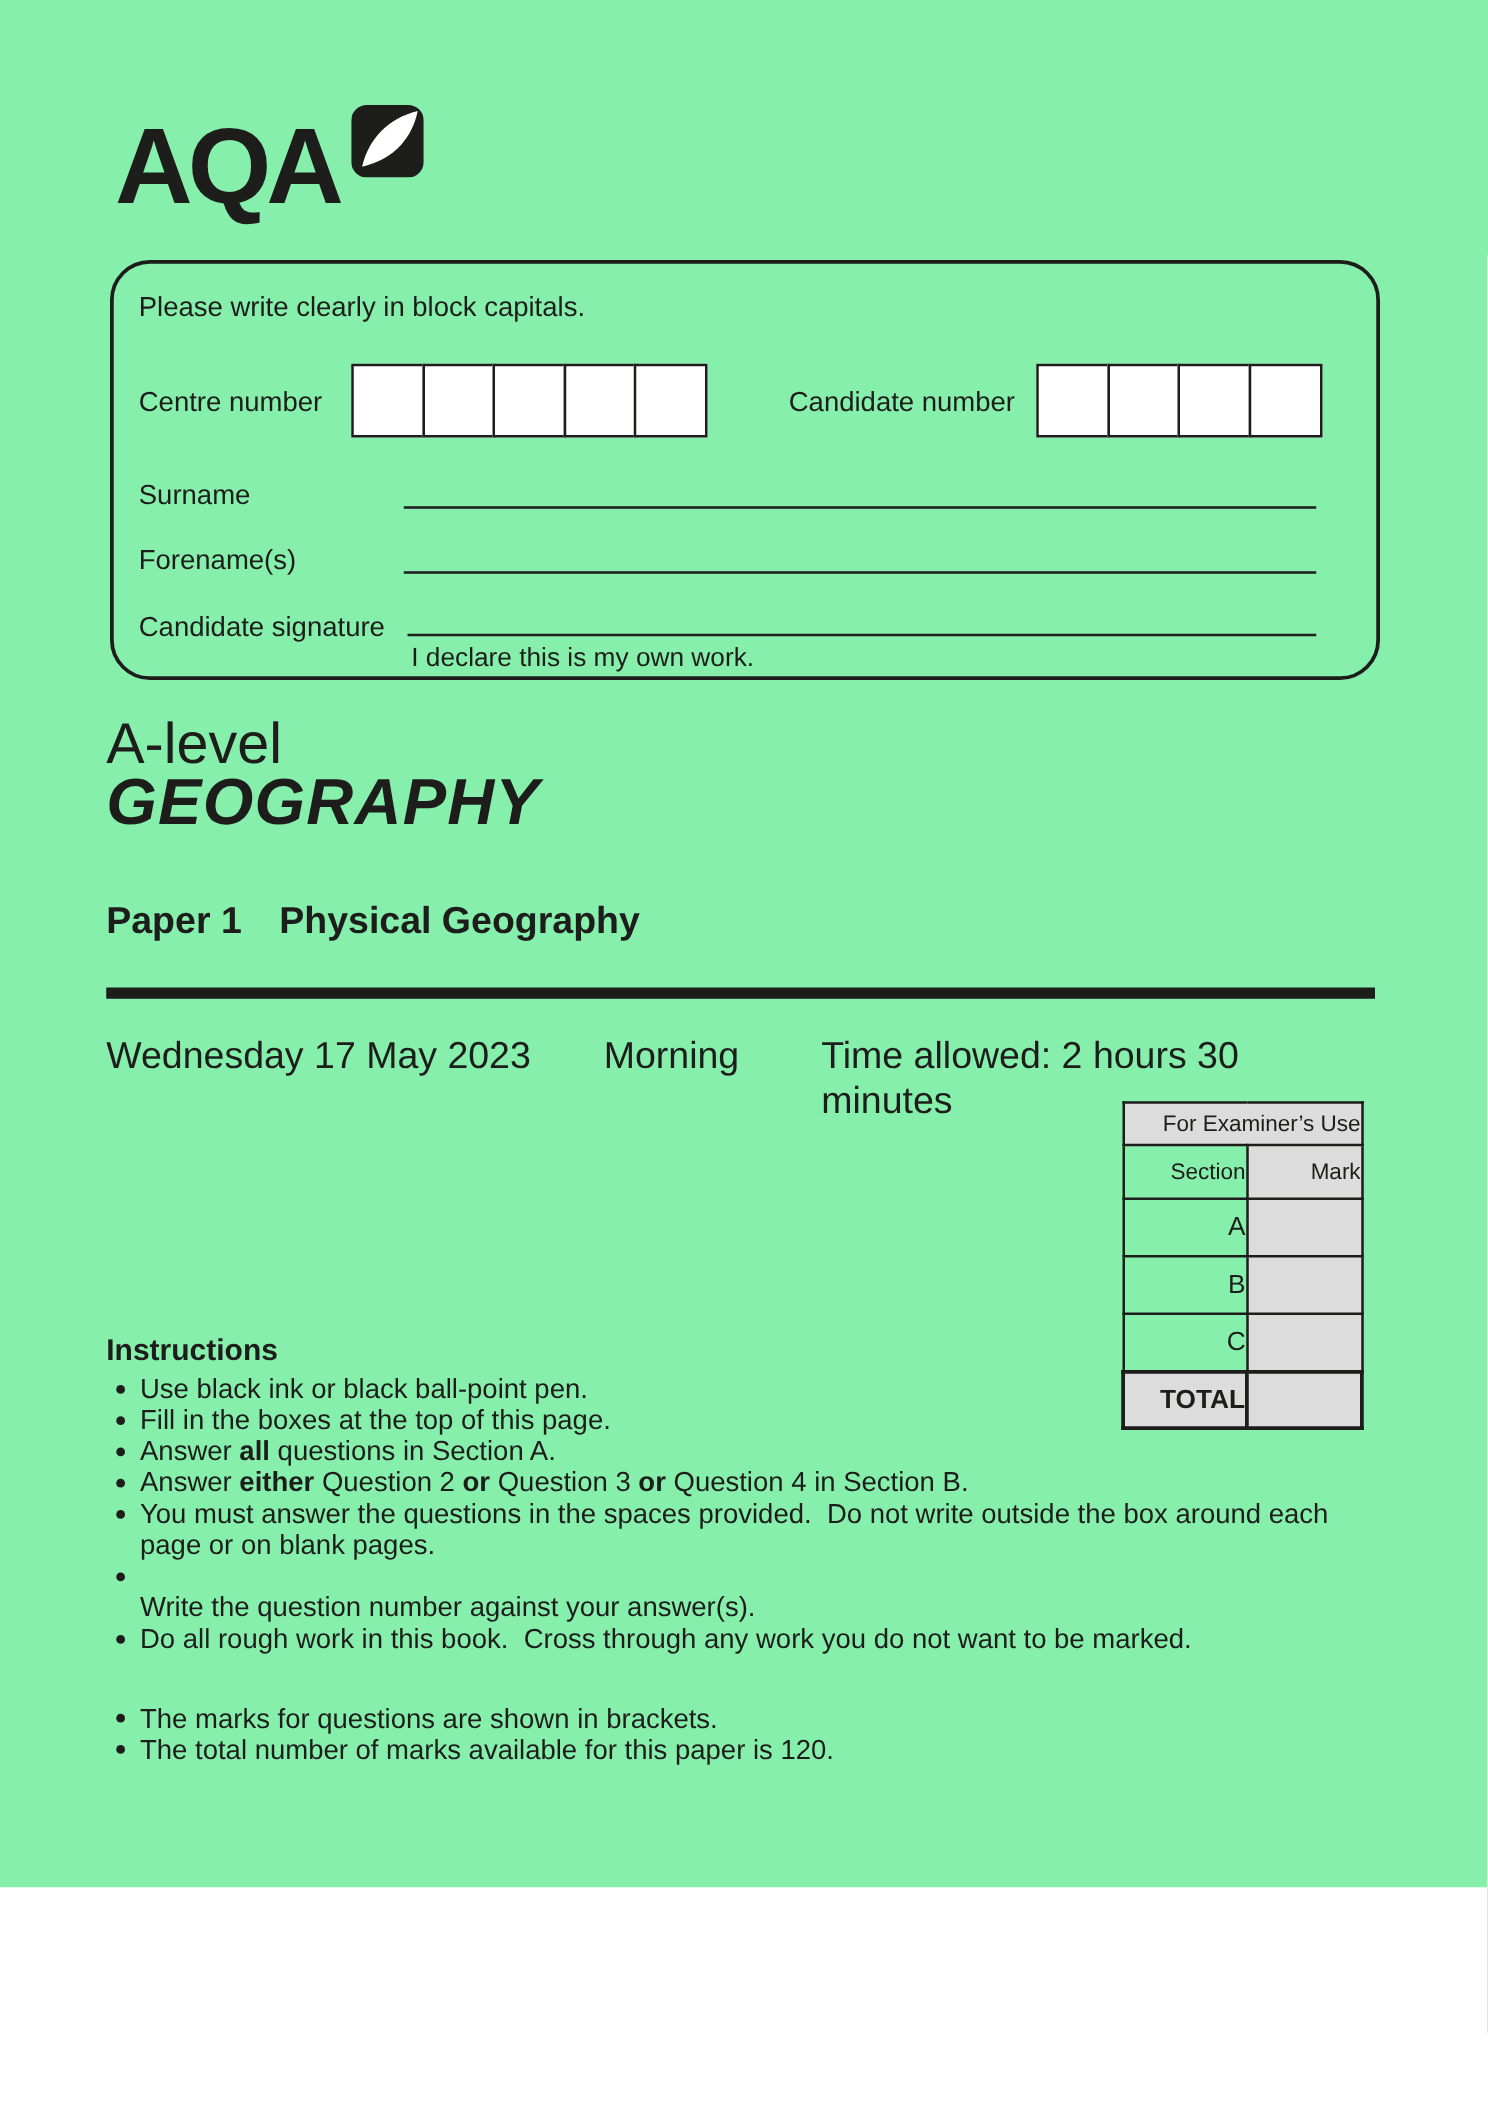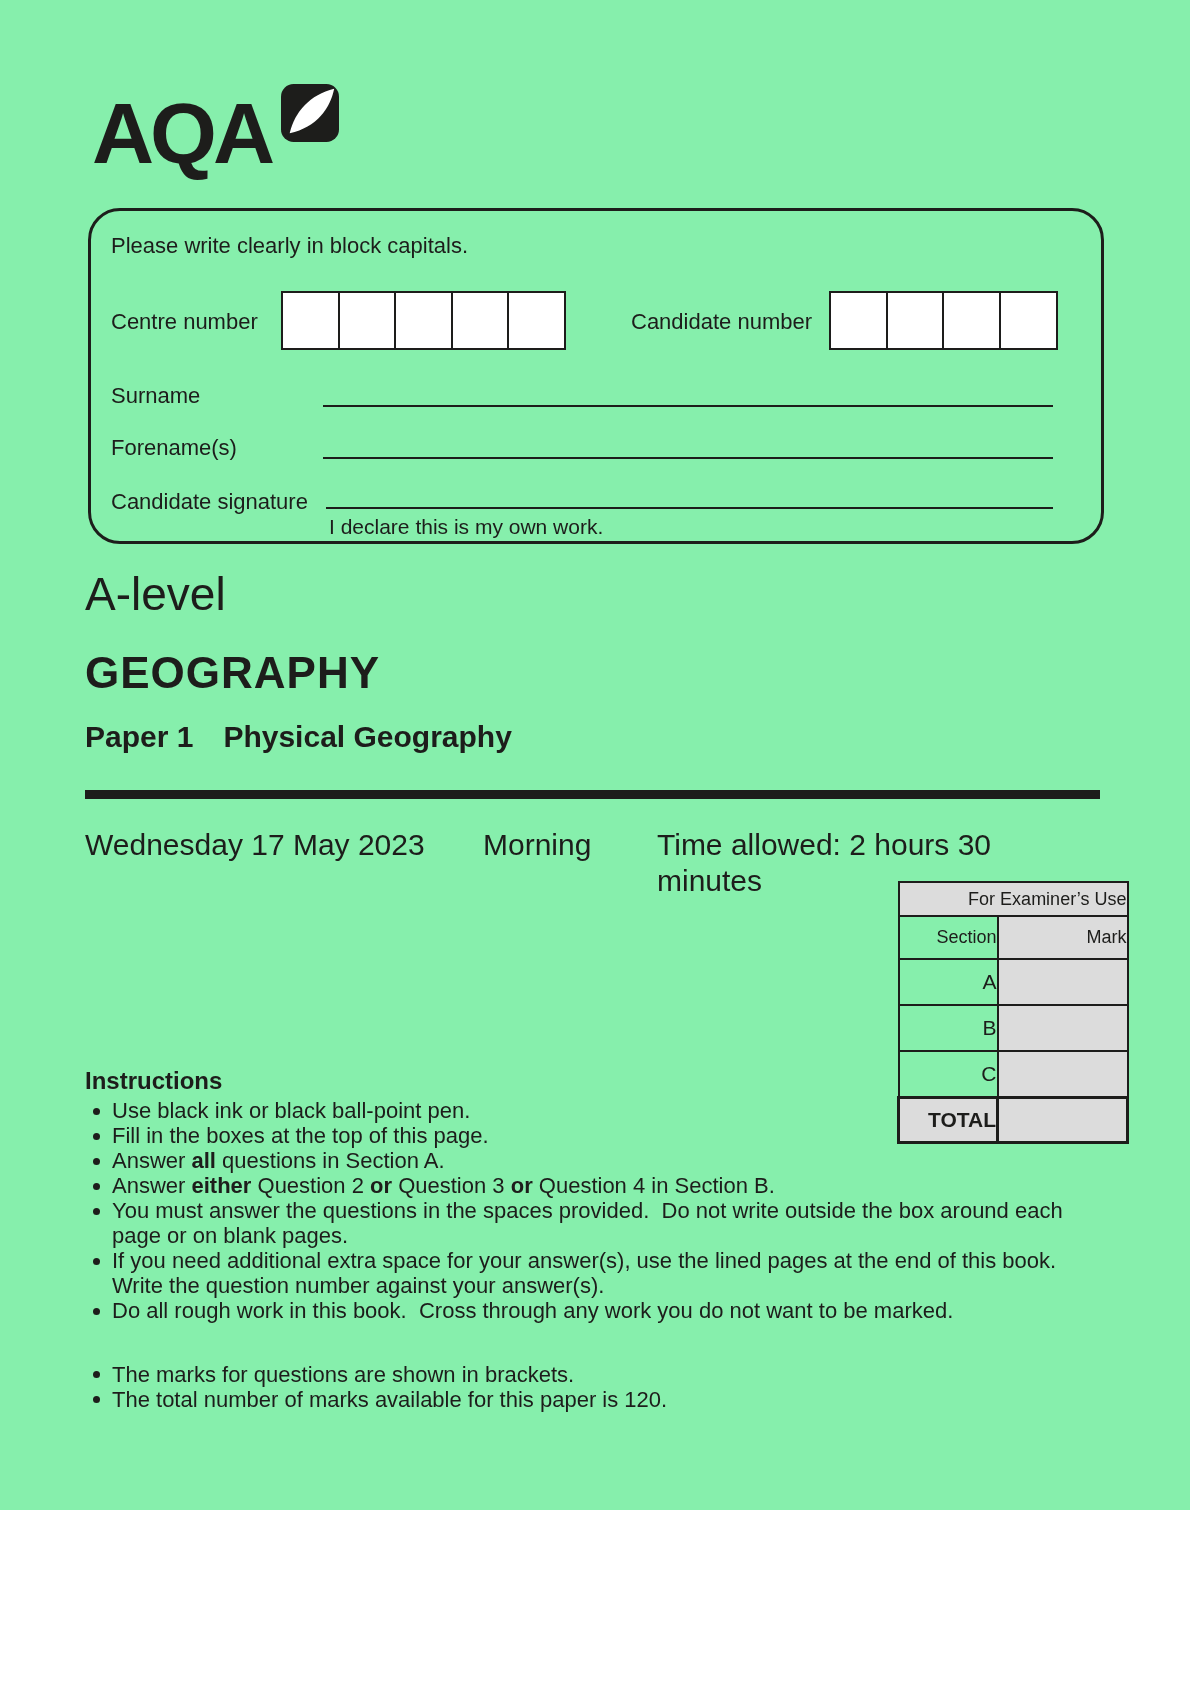--- a/index.html
+++ b/index.html
@@ -30,21 +30,21 @@
   .surname-label{left:20px;top:172px;}
   .surname-line{left:232px;top:194px;width:730px;}
   .forename-label{left:20px;top:224px;}
   .forename-line{left:232px;top:246px;width:730px;}
   .sig-label{left:20px;top:278px;}
   .sig-line{left:235px;top:296px;width:727px;}
   .declaration{left:238px;top:304px;font-size:21px;}
 
   
   .qual{left:85px;top:570px;font-size:46px;line-height:48px;font-weight:400;}
-  .subject{left:85px;top:646px;font-size:44px;line-height:54px;font-weight:700;letter-spacing:1px;}
+  .subject{left:85px;top:615px;font-size:52px;line-height:54px;font-weight:700;letter-spacing:1px;font-style:italic;}
   .paper-line{left:85px;top:720px;font-size:30px;line-height:34px;font-weight:700;}
   .paper-line .pl-label{margin-right:30px;}
 
   .topbar{left:85px;top:790px;width:1015px;height:9px;background:#1d1d1b;}
 
   
   .session{left:85px;top:827px;width:1015px;height:36px;font-size:30px;line-height:36px;}
   .session .s-date{position:absolute;left:0;}
   .session .s-morning{position:absolute;left:398px;}
   .session .s-time{position:absolute;left:572px;}
@@ -62,21 +62,21 @@
   .instructions li{line-height:25px;}
   .instructions li::before{top:10px;}
   .information{left:85px;top:1362px;width:900px;}
   .information h3{margin-bottom:4px;}
   .information li{line-height:25px;}
 
   
   .exam-table{left:897px;top:881px;border-collapse:collapse;table-layout:fixed;}
   .exam-table td{border:2px solid #1d1d1b;text-align:right;vertical-align:middle;font-size:19px;padding:0;}
   .exam-table .c-sec{width:96px;}
-  .exam-table .c-mark{width:89px;padding-left:38px;}
+  .exam-table .c-mark{width:89px;}
   .exam-table .grey{background:#dcdcdc;}
   .exam-table .r-title td{height:32px;font-size:18px;}
   .exam-table .r-head td{height:41px;font-size:18px;}
   .exam-table .r-data td{height:44px;font-size:21px;}
   .exam-table .r-total td{height:42px;font-size:21px;font-weight:700;border-width:3.5px;background:#dcdcdc;}
 
   
   .bottombar{left:85px;top:1544px;width:1020px;height:7px;background:#1d1d1b;}
   .barcode{left:88px;top:1578px;width:372px;}
   .barcode svg{display:block;}
@@ -173,21 +173,21 @@
   </table>
 
   <div class="instructions blk abs">
     <h3>Instructions</h3>
     <ul>
         <li><span>Use black ink or black ball-point pen.</span></li>
         <li><span>Fill in the boxes at the top of this page.</span></li>
         <li><span>Answer </span><span style="font-weight: 700;">all</span><span> questions in Section A.</span></li>
         <li><span>Answer </span><span style="font-weight: 700;">either</span><span> Question 2 </span><span style="font-weight: 700;">or</span><span> Question 3 </span><span style="font-weight: 700;">or</span><span> Question 4 in Section B.</span></li>
         <li><span>You must answer the questions in the spaces provided.  Do not write outside the box around each</span><br><span>page or on blank pages.</span></li>
-        <li><span>If you need additional extra space for your answer(s), use the lined pages at the end of this book.</span><br><span>Write the question number against your answer(s).</span></li>
+        <li><br><span>Write the question number against your answer(s).</span></li>
         <li><span>Do all rough work in this book.  Cross through any work you do not want to be marked.</span></li>
       </ul>
   </div>
 
   <div class="information blk abs">
     <ul>
         <li><span>The marks for questions are shown in brackets.</span></li>
         <li><span>The total number of marks available for this paper is 120.</span></li>
       </ul>
   </div>

